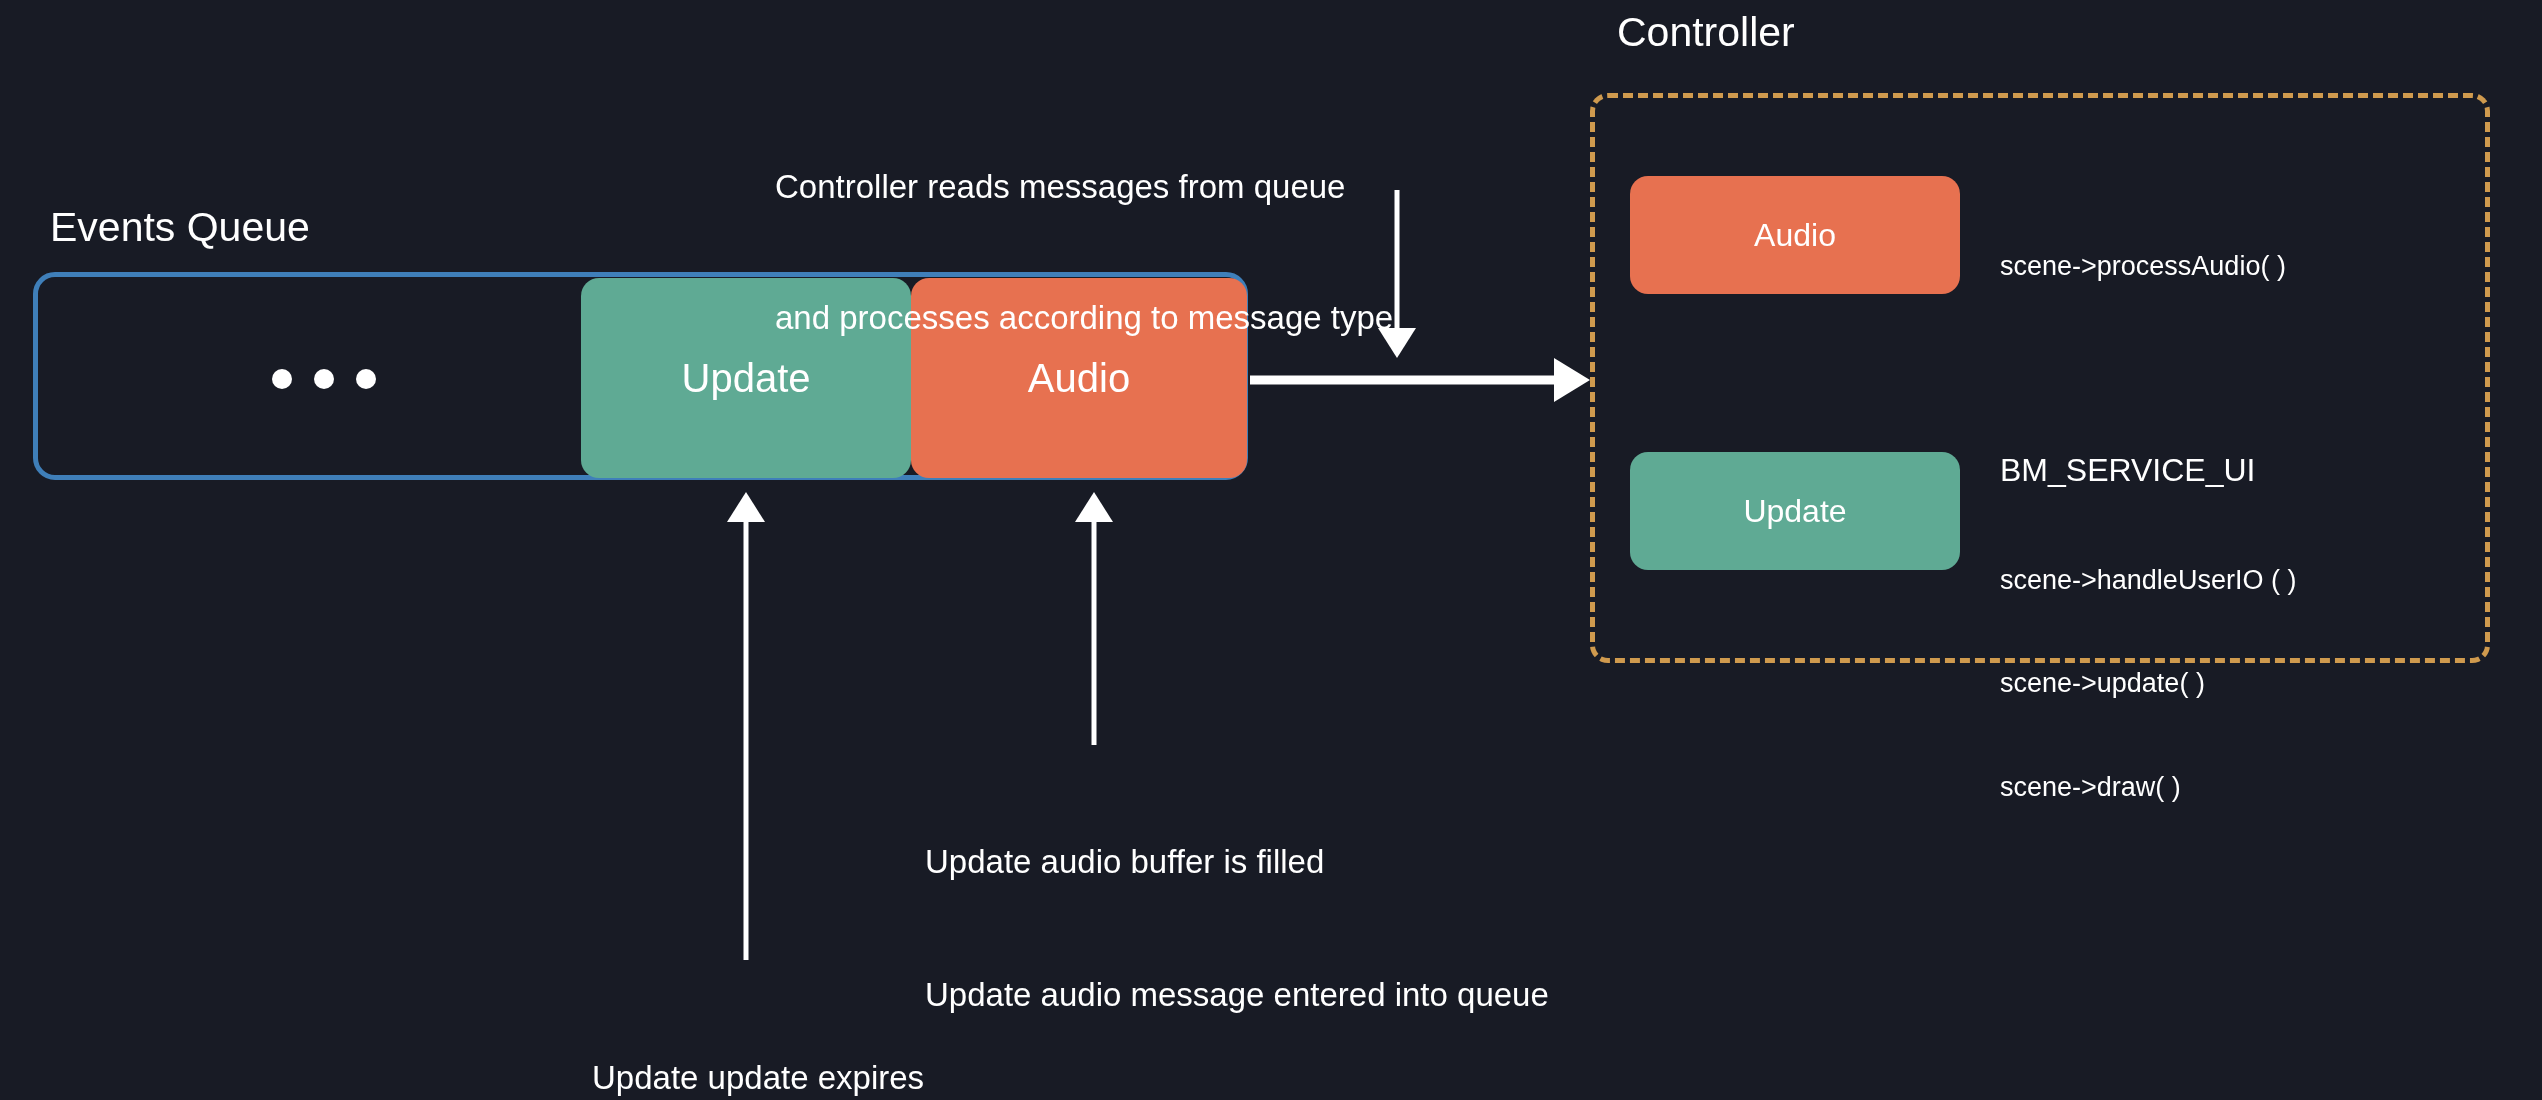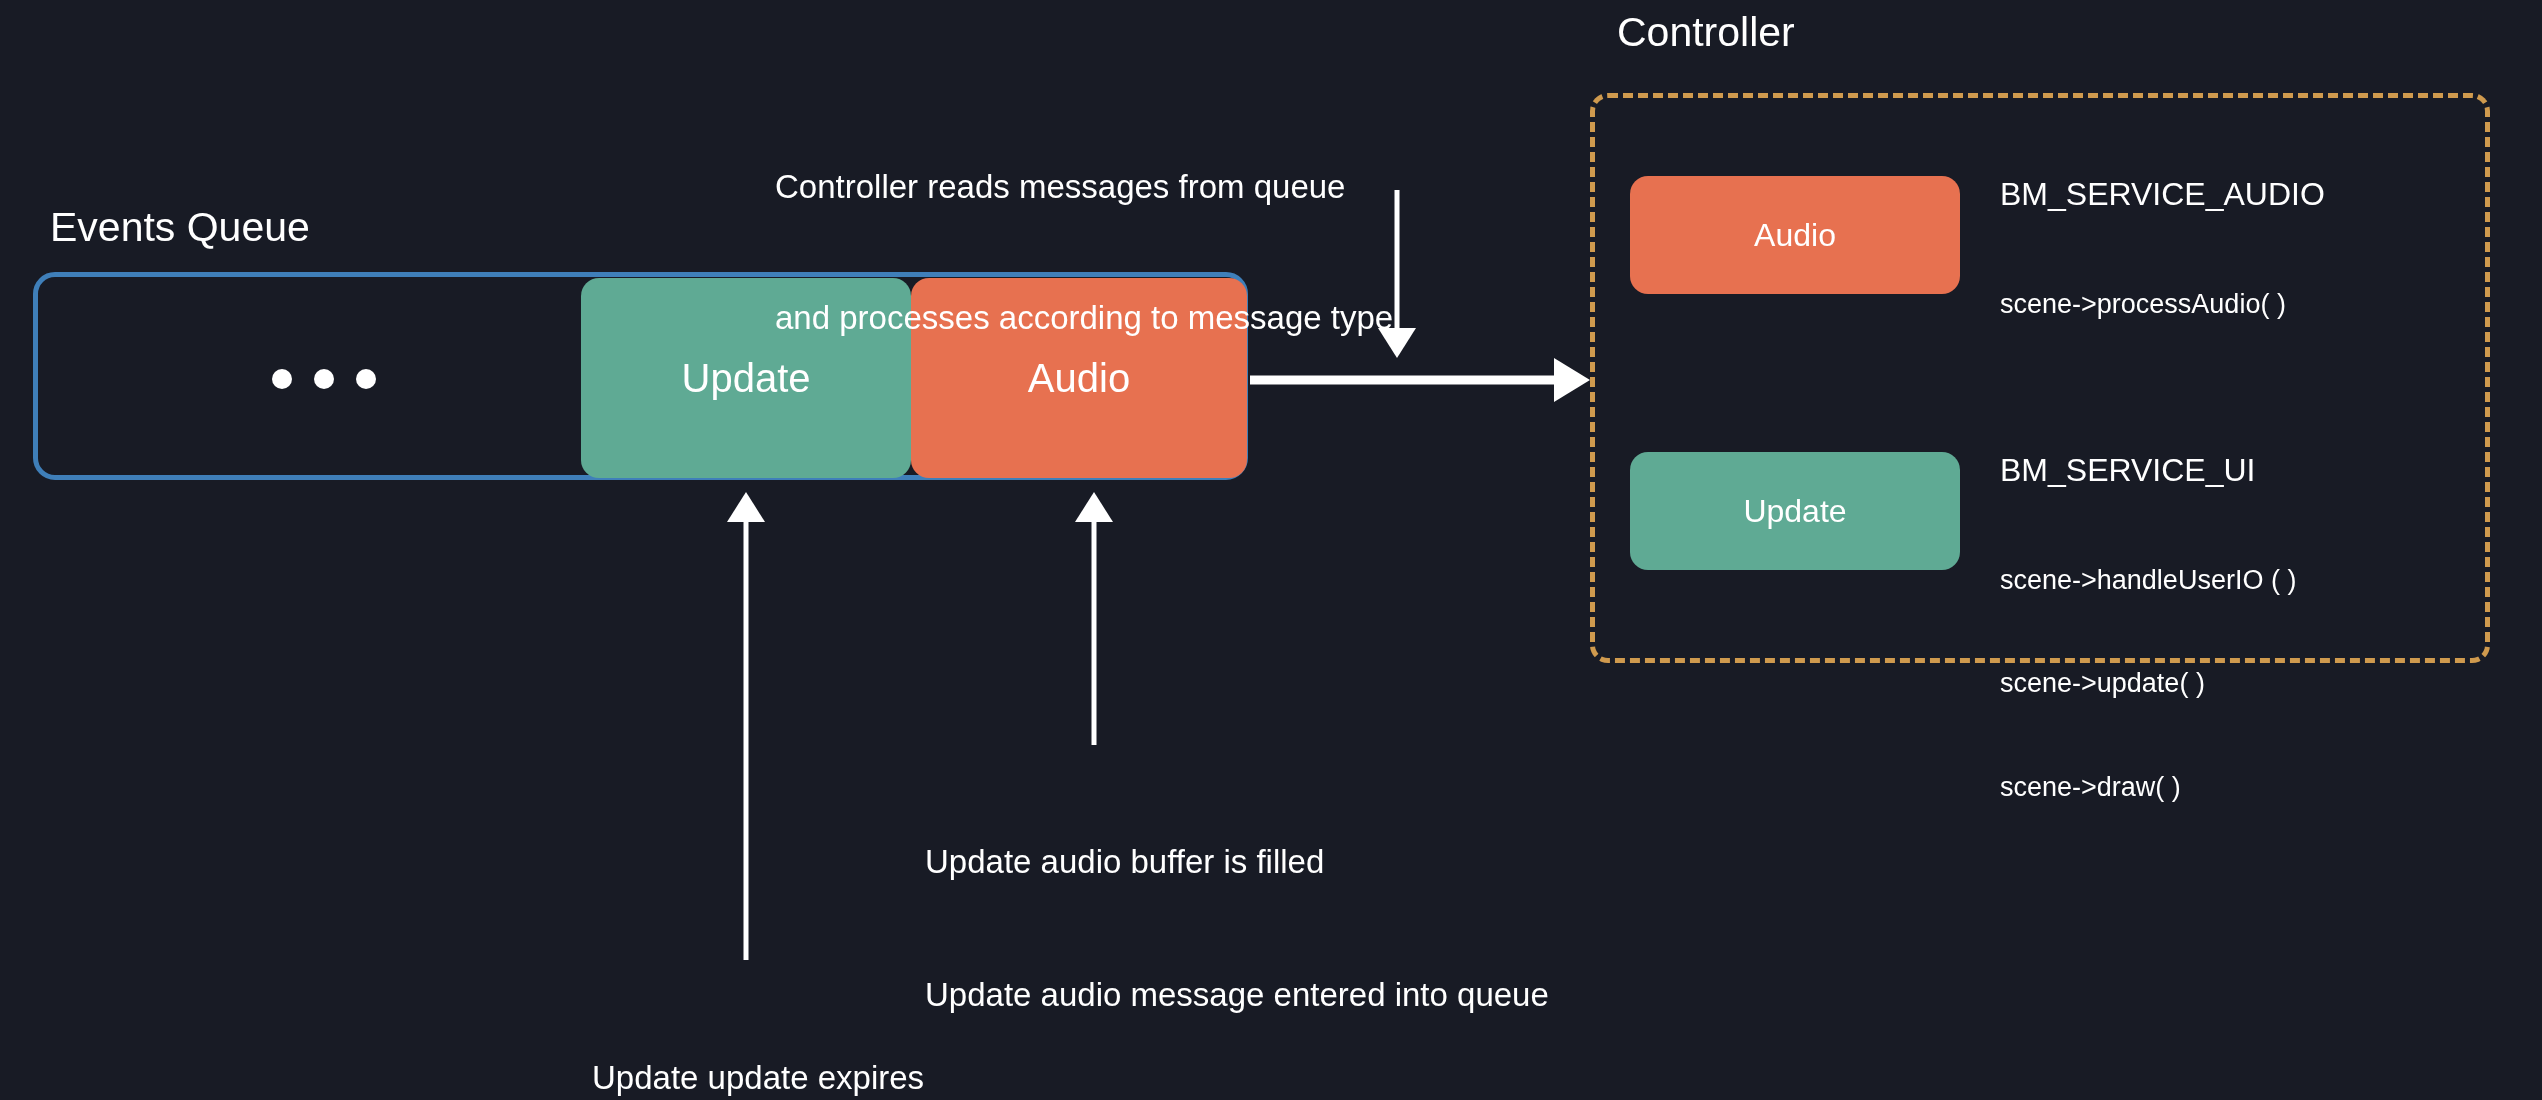--- a/index.html
+++ b/index.html
@@ -195,21 +195,20 @@
 
   <div class="msg-chip" id="chip-audio-queue">Audio</div>
 
   <div class="label-plain" id="controller-title">Controller</div>
 
   <div id="controller-box"></div>
 
   <div class="service-row" id="service-audio-row">
     <div class="service-chip" id="chip-audio-service">Audio</div>
     <div class="service-text">
-      <div class="service-name">BM_SERVICE_AUDIO</div>
       <div class="service-calls">
         <div>scene-&gt;processAudio( )</div>
       </div>
     </div>
   </div>
 
   <div class="service-row" id="service-ui-row">
     <div class="service-chip" id="chip-update-service">Update</div>
     <div class="service-text">
       <div class="service-name">BM_SERVICE_UI</div>

